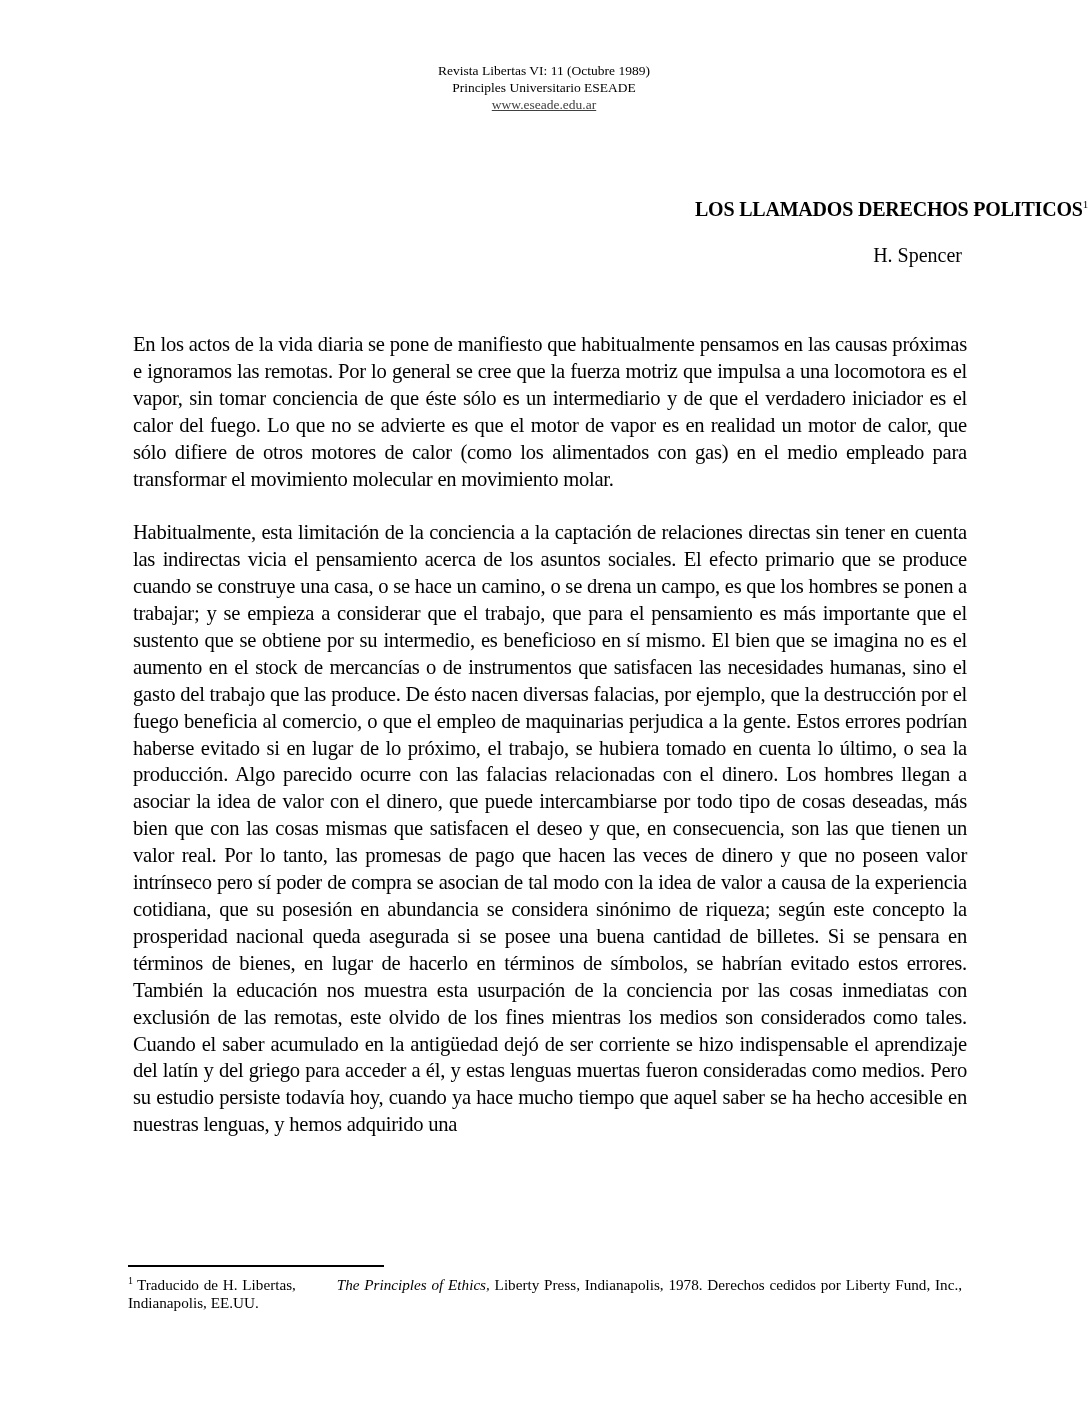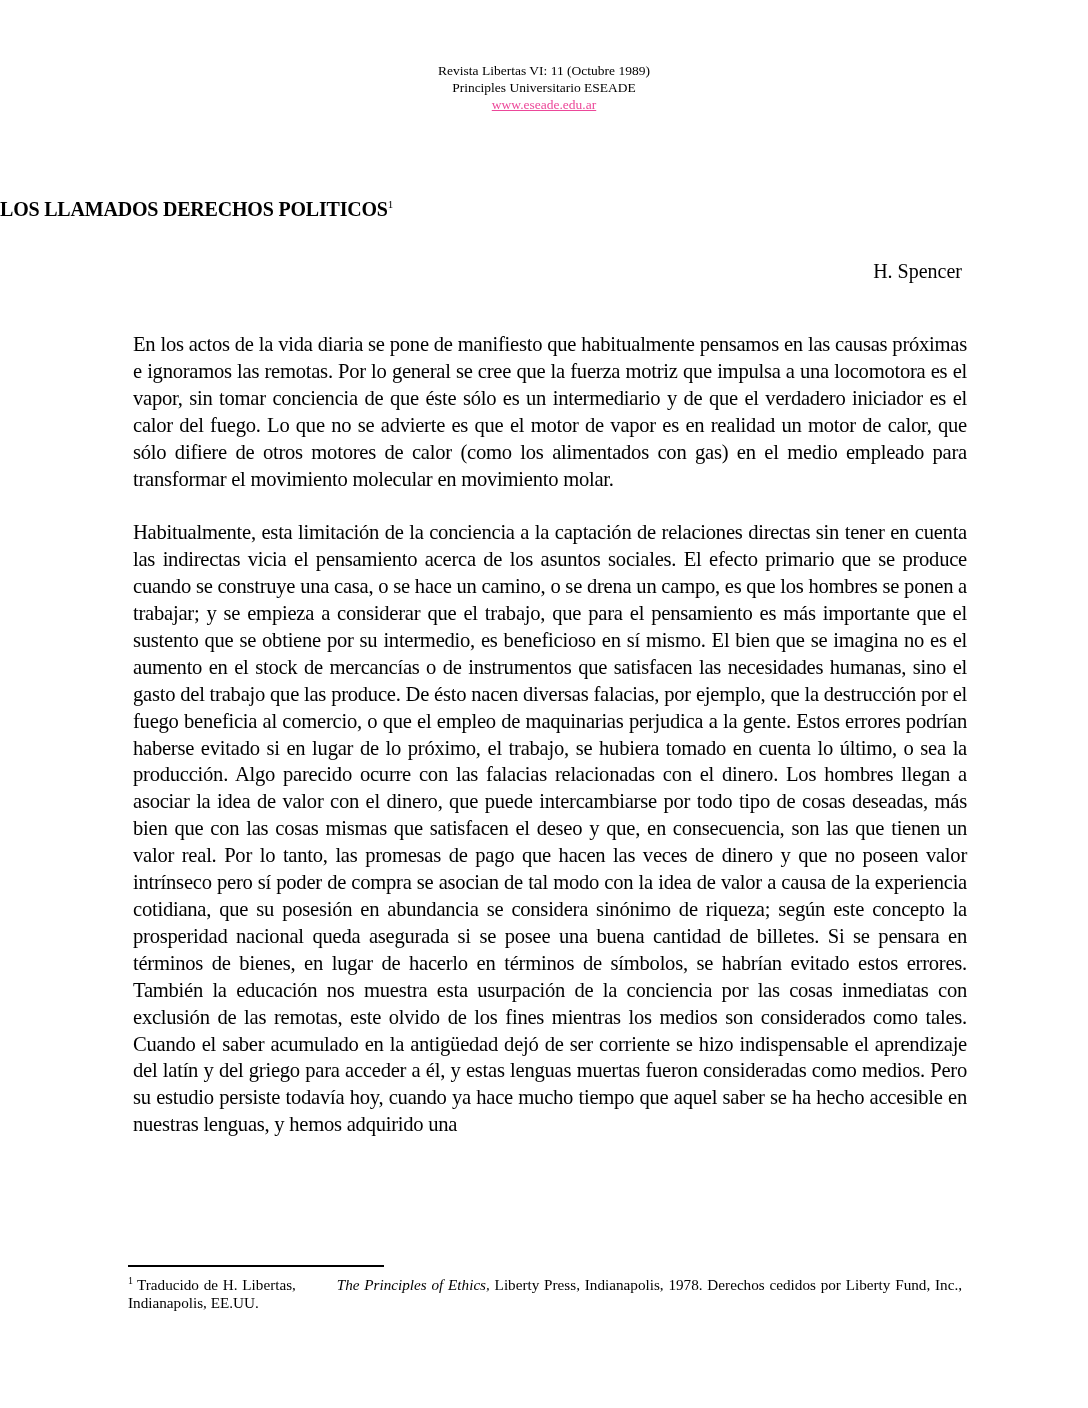--- a/index.html
+++ b/index.html
@@ -4,28 +4,28 @@
   <style>
     html, body { margin: 0; padding: 0; background: #ffffff; }
     body {
       width: 1088px; height: 1408px; position: relative; overflow: hidden;
       font-family: "Liberation Serif", "DejaVu Serif", serif; color: #000;
     }
     .header {
       position: absolute; top: 62px; left: 0; width: 1088px;
       text-align: center; font-size: 13.5px; line-height: 17px;
     }
-    .header a { color: #ec4899; text-decoration: underline; }
+    .header a { color: #404040; text-decoration: underline; }
     .title {
       position: absolute; top: 198px; left: 0; width: 1088px;
-      text-align: left; font-weight: bold; font-size: 20px; letter-spacing: -0.2px;
+      text-align: right; font-weight: bold; font-size: 20px; letter-spacing: -0.2px;
     }
     .title sup { font-size: 11px; font-weight: normal; vertical-align: super; line-height: 0; }
     .author {
-      position: absolute; top: 260px; right: 126px; font-size: 20px;
+      position: absolute; top: 244px; right: 126px; font-size: 20px;
     }
     .body {
       position: absolute; left: 133px; width: 834px; top: 331px;
       font-size: 20.6px; line-height: 26.9px; text-align: justify;
       text-align-last: left; letter-spacing: -0.25px;
     }
     .body p { margin: 0 0 26.9px 0; }
     .fn-rule {
       position: absolute; left: 128px; top: 1265px; width: 256px; height: 1.5px; background: #000;
     }

